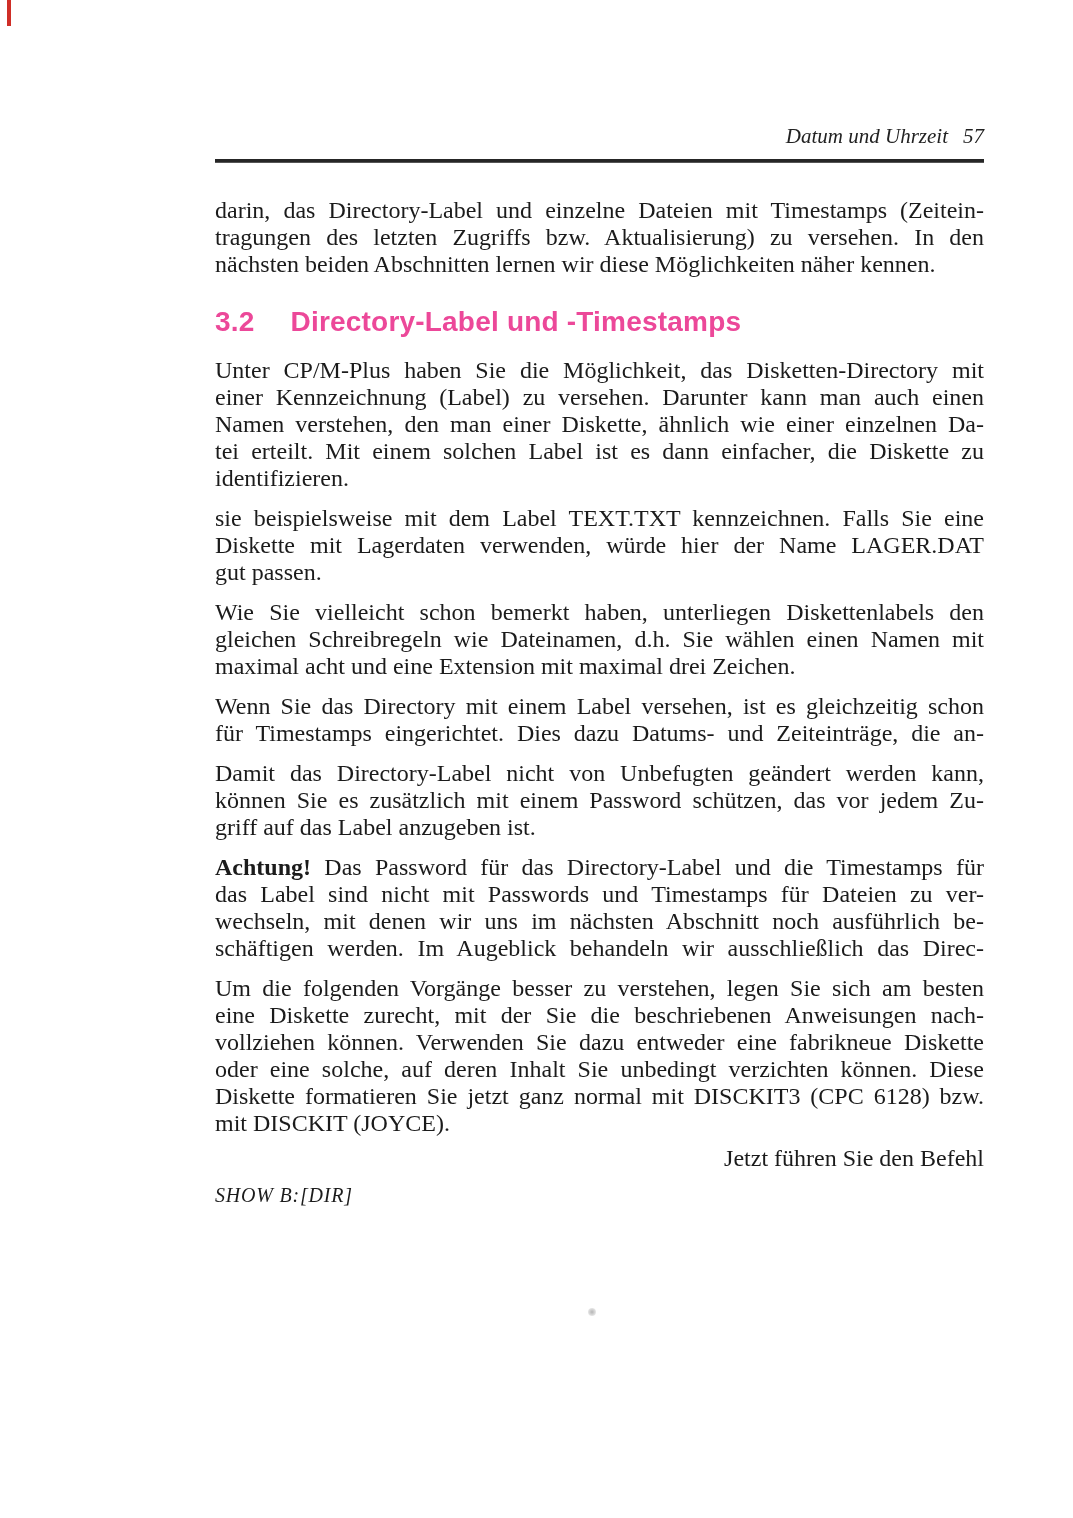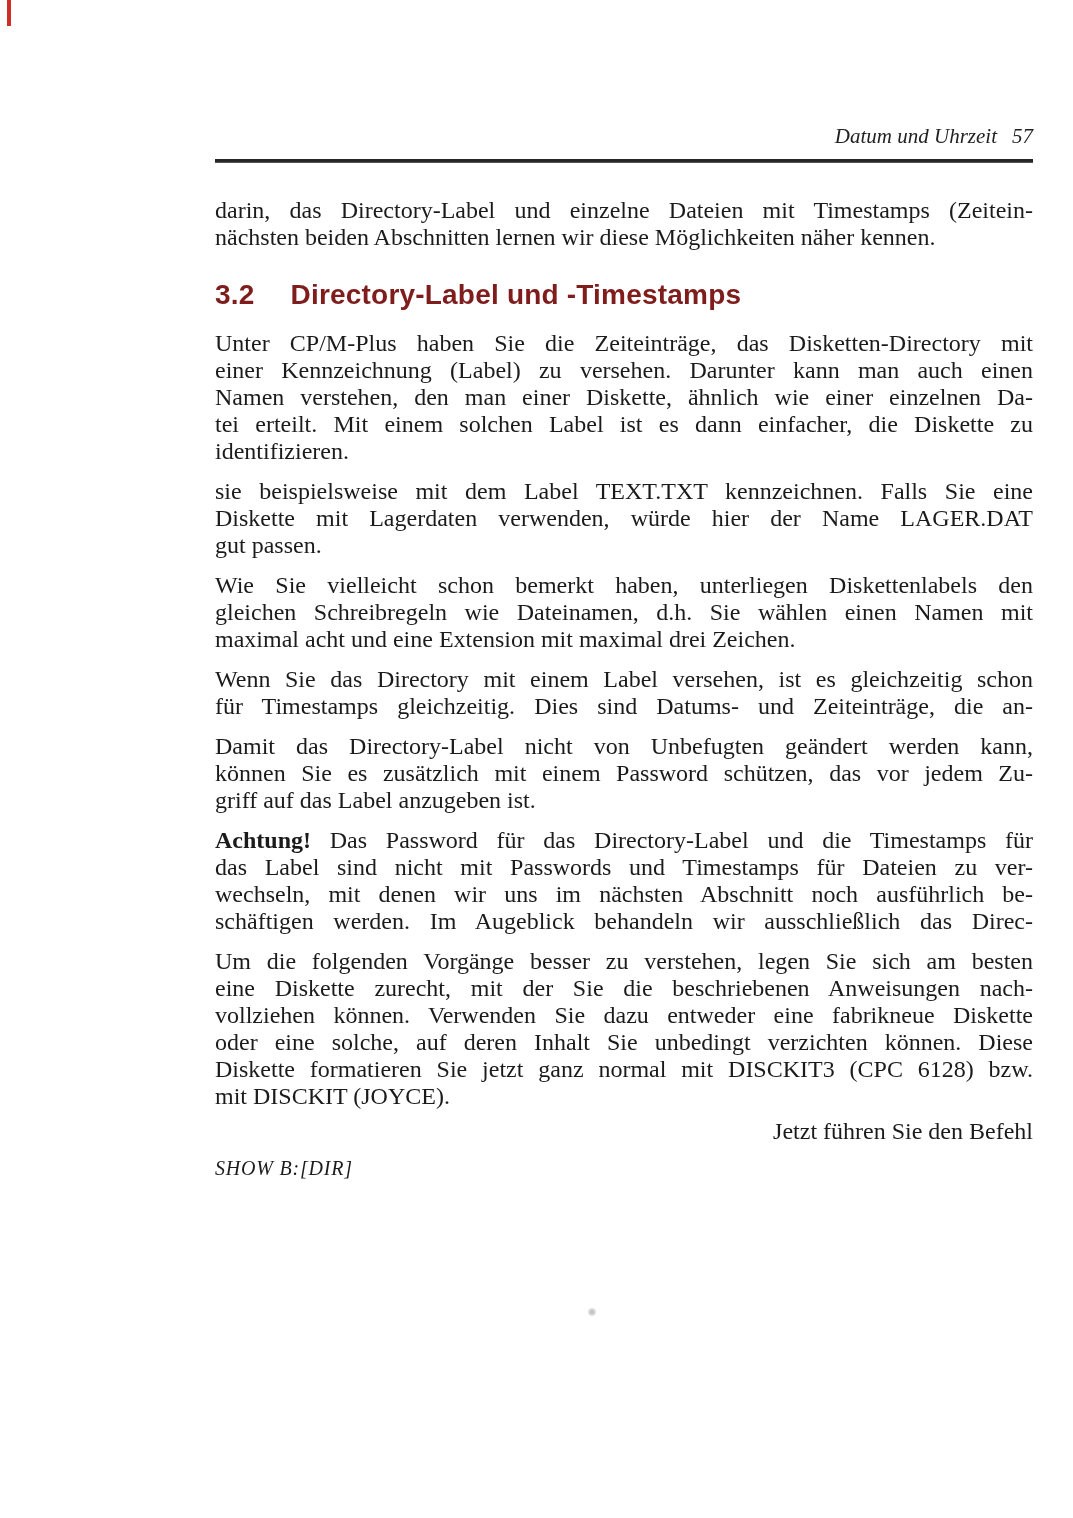--- a/index.html
+++ b/index.html
@@ -12,21 +12,21 @@
     position: relative;
     overflow: hidden;
   }
   .page-edge-mark {
     position: absolute; left: 7px; top: 0;
     width: 4px; height: 26px;
     background: #cf2e27;
   }
   .content {
     margin-left: 215px;
-    margin-right: 40px; 
+    margin-right: 89px; 
   }
   .running-head {
     margin-top: 124px;
     text-align: right;
     font-style: italic;
     font-size: 21px;
     line-height: 25px;
     color: #222;
   }
   .running-head .pagenum { margin-left: 15px; }
@@ -47,21 +47,21 @@
     text-align-last: justify;
   }
   .para .line.line-last { text-align-last: left; }
   .intro { margin-top: 34px; }
   .section-heading {
     margin-top: 26px;
     font-family: "Liberation Sans", sans-serif;
     font-weight: bold;
     font-size: 28px;
     line-height: 36px;
-    color: #7f1d1d;
+    color: #ec4899;
     letter-spacing: 0.2px;
   }
   .section-heading .sec-num { margin-right: 36px; }
   .after-heading { margin-top: 17px; }
   .warning-label { font-weight: bold; }
   .single-line { text-align: right; }
   .command-intro { margin-top: 8px; }
   .command-line {
     margin-top: 12px;
     font-style: italic;
@@ -85,50 +85,51 @@
 <div class="content">
 
   <div class="running-head">
     <span>Datum und Uhrzeit</span><span class="pagenum">57</span>
   </div>
 
   <div class="rule"></div>
 
   <div class="para intro">
       <div class="line">darin, das Directory-Label und einzelne Dateien mit Timestamps (Zeitein-</div>
+      <div class="line">tragungen des letzten Zugriffs bzw. Aktualisierung) zu versehen. In den</div>
       <div class="line line-last">nächsten beiden Abschnitten lernen wir diese Möglichkeiten näher kennen.</div>
     </div>
 
   <div class="section-heading">
     <span class="sec-num">3.2</span><span>Directory-Label und -Timestamps</span>
   </div>
 
   <div class="para after-heading">
-      <div class="line">Unter CP/M-Plus haben Sie die Zeiteinträge, das Disketten-Directory mit</div>
+      <div class="line">Unter CP/M-Plus haben Sie die Möglichkeit, das Disketten-Directory mit</div>
       <div class="line">einer Kennzeichnung (Label) zu versehen. Darunter kann man auch einen</div>
       <div class="line">Namen verstehen, den man einer Diskette, ähnlich wie einer einzelnen Da-</div>
       <div class="line">tei erteilt. Mit einem solchen Label ist es dann einfacher, die Diskette zu</div>
       <div class="line line-last">identifizieren.</div>
     </div>
 
   <div class="para">
       <div class="line">sie beispielsweise mit dem Label TEXT.TXT kennzeichnen. Falls Sie eine</div>
       <div class="line">Diskette mit Lagerdaten verwenden, würde hier der Name LAGER.DAT</div>
       <div class="line line-last">gut passen.</div>
     </div>
 
   <div class="para">
       <div class="line">Wie Sie vielleicht schon bemerkt haben, unterliegen Diskettenlabels den</div>
       <div class="line">gleichen Schreibregeln wie Dateinamen, d.h. Sie wählen einen Namen mit</div>
       <div class="line line-last">maximal acht und eine Extension mit maximal drei Zeichen.</div>
     </div>
 
   <div class="para">
       <div class="line">Wenn Sie das Directory mit einem Label versehen, ist es gleichzeitig schon</div>
-      <div class="line">für Timestamps gleichzeitig. Dies sind Datums- und Zeiteinträge, die an-</div>
+      <div class="line">für Timestamps eingerichtet. Dies dazu Datums- und Zeiteinträge, die an-</div>
     </div>
 
   <div class="para">
       <div class="line">Damit das Directory-Label nicht von Unbefugten geändert werden kann,</div>
       <div class="line">können Sie es zusätzlich mit einem Password schützen, das vor jedem Zu-</div>
       <div class="line line-last">griff auf das Label anzugeben ist.</div>
     </div>
 
   <div class="para">
     <div class="line">

